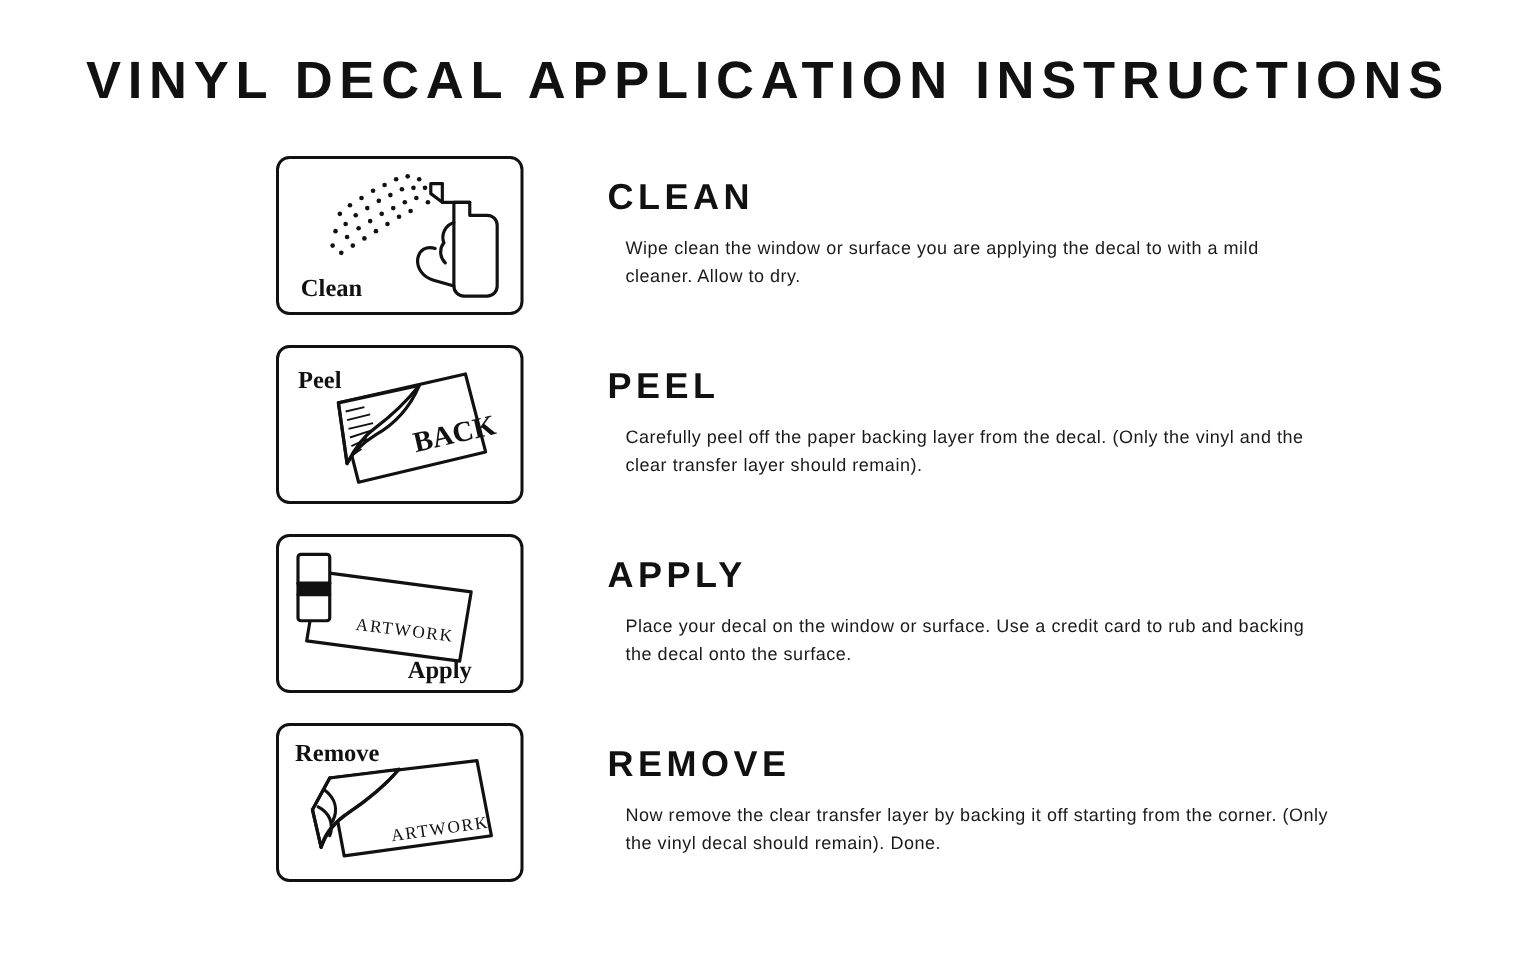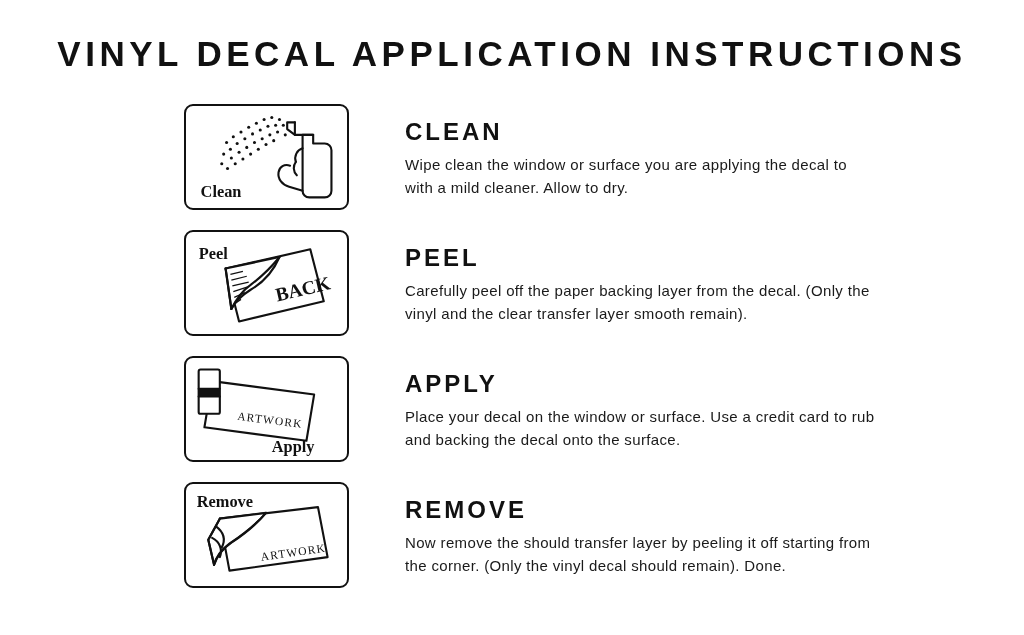--- a/index.html
+++ b/index.html
@@ -69,26 +69,26 @@
   }
   .step-heading {
     font-size: 24px;
     font-weight: bold;
     letter-spacing: 3px;
     color: #111111;
     margin: 0 0 9px 0;
     line-height: 1;
   }
   .step-body {
-    font-size: 15px;
+    font-size: 12px;
     line-height: 1.55;
     letter-spacing: 0.35px;
     color: #1a1a1a;
     max-width: 470px;
-    margin: 0;
+    margin: 12px;
   }
   
   .icon-label {
     font-family: "Liberation Serif", serif;
     font-weight: bold;
     font-size: 17px;
     fill: #111111;
   }
   .artwork-label {
     font-family: "Liberation Serif", serif;
@@ -193,21 +193,21 @@
             <line x1="50" y1="74" x2="56" y2="70"></line>
           </g>
           <g transform="rotate(-13 120 62)">
             <text class="back-label" x="92" y="66">BACK</text>
           </g>
           <text class="icon-label" x="12" y="28">Peel</text>
         </svg>
       </div>
       <div class="step-text">
         <h2 class="step-heading">PEEL</h2>
-        <p class="step-body">Carefully peel off the paper backing layer from the decal. (Only the vinyl and the clear transfer layer smooth remain).</p>
+        <p class="step-body">Carefully peel off the paper backing layer from the decal. (Only the vinyl and the clear transfer layer should remain).</p>
       </div>
     </div>
 
     <div class="step">
       <div class="icon-box">
         <svg viewBox="0 0 165 106" xmlns="http://www.w3.org/2000/svg">
           <g fill="none" stroke="#111111" stroke-width="2.2" stroke-linecap="round" stroke-linejoin="round">
 
             <path d="M26,24 L132,38 L124,86 L18,72 Z"></path>
 
@@ -244,18 +244,18 @@
             <path d="M26,56 C34,60 37,68 34,76"></path>
           </g>
           <g transform="rotate(-8 104 70)">
             <text class="artwork-label" x="76" y="76">ARTWORK</text>
           </g>
           <text class="icon-label" x="10" y="24">Remove</text>
         </svg>
       </div>
       <div class="step-text">
         <h2 class="step-heading">REMOVE</h2>
-        <p class="step-body">Now remove the should transfer layer by peeling it off starting from the corner. (Only the vinyl decal should remain). Done.</p>
+        <p class="step-body">Now remove the clear transfer layer by backing it off starting from the corner. (Only the vinyl decal should remain). Done.</p>
       </div>
     </div>
 
   </div>
 </div>
 
 </body></html>

